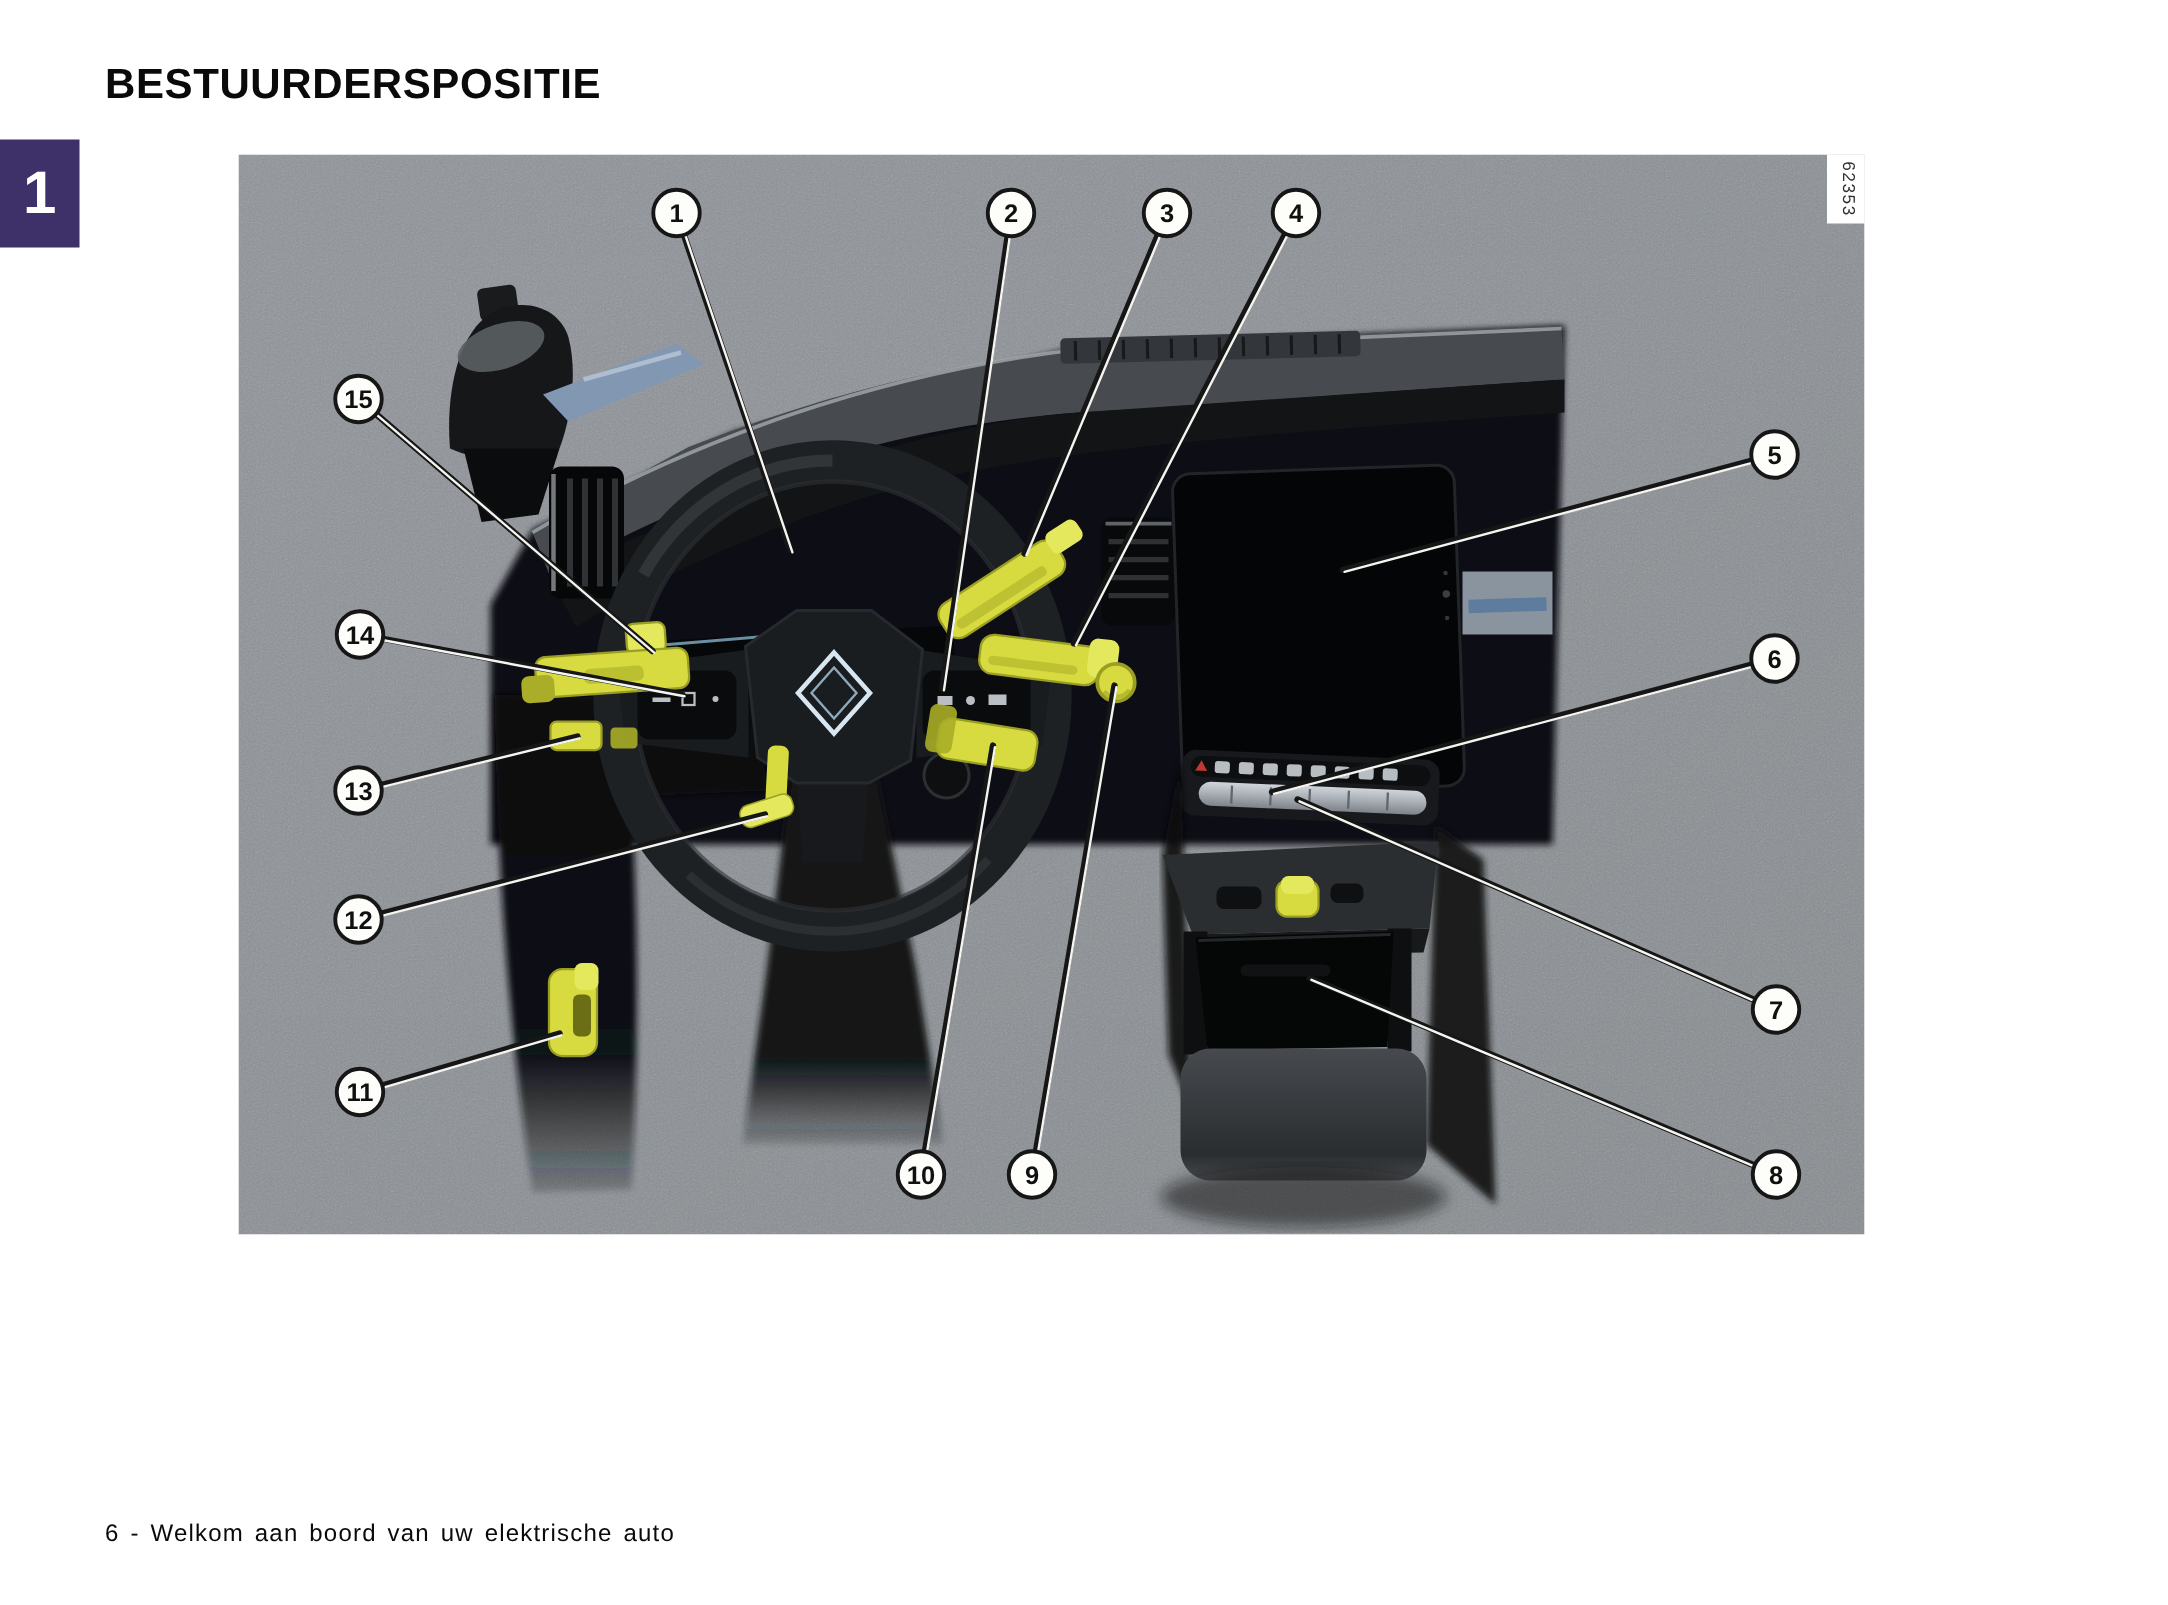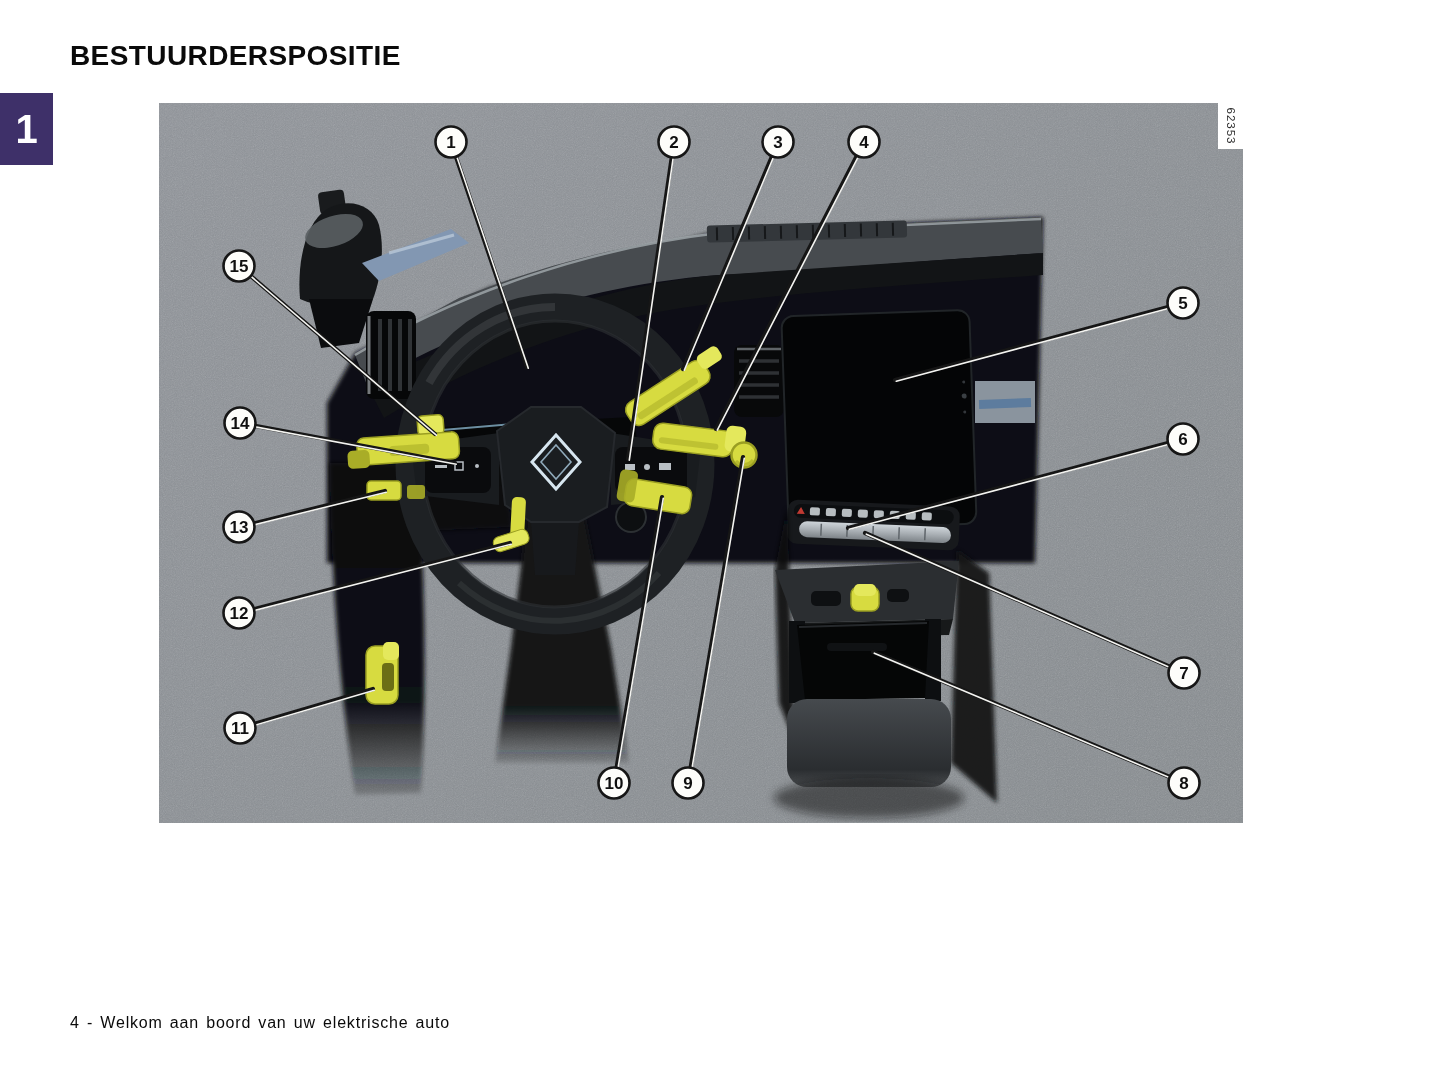--- a/index.html
+++ b/index.html
@@ -381,13 +381,13 @@
           <text x="80" y="169" text-anchor="middle" font-family="&quot;Liberation Sans&quot;, sans-serif" font-size="17" font-weight="bold" fill="#101010">15</text>
         </g>
       </g>
   </svg>
 
   <div class="img-ref">
     <span>62353</span>
   </div>
 </div>
 
-<div class="page-footer">4 - Welkom aan boord van uw elektrische auto</div>
+<div class="page-footer">6 - Welkom aan boord van uw elektrische auto</div>
 
 </body></html>

